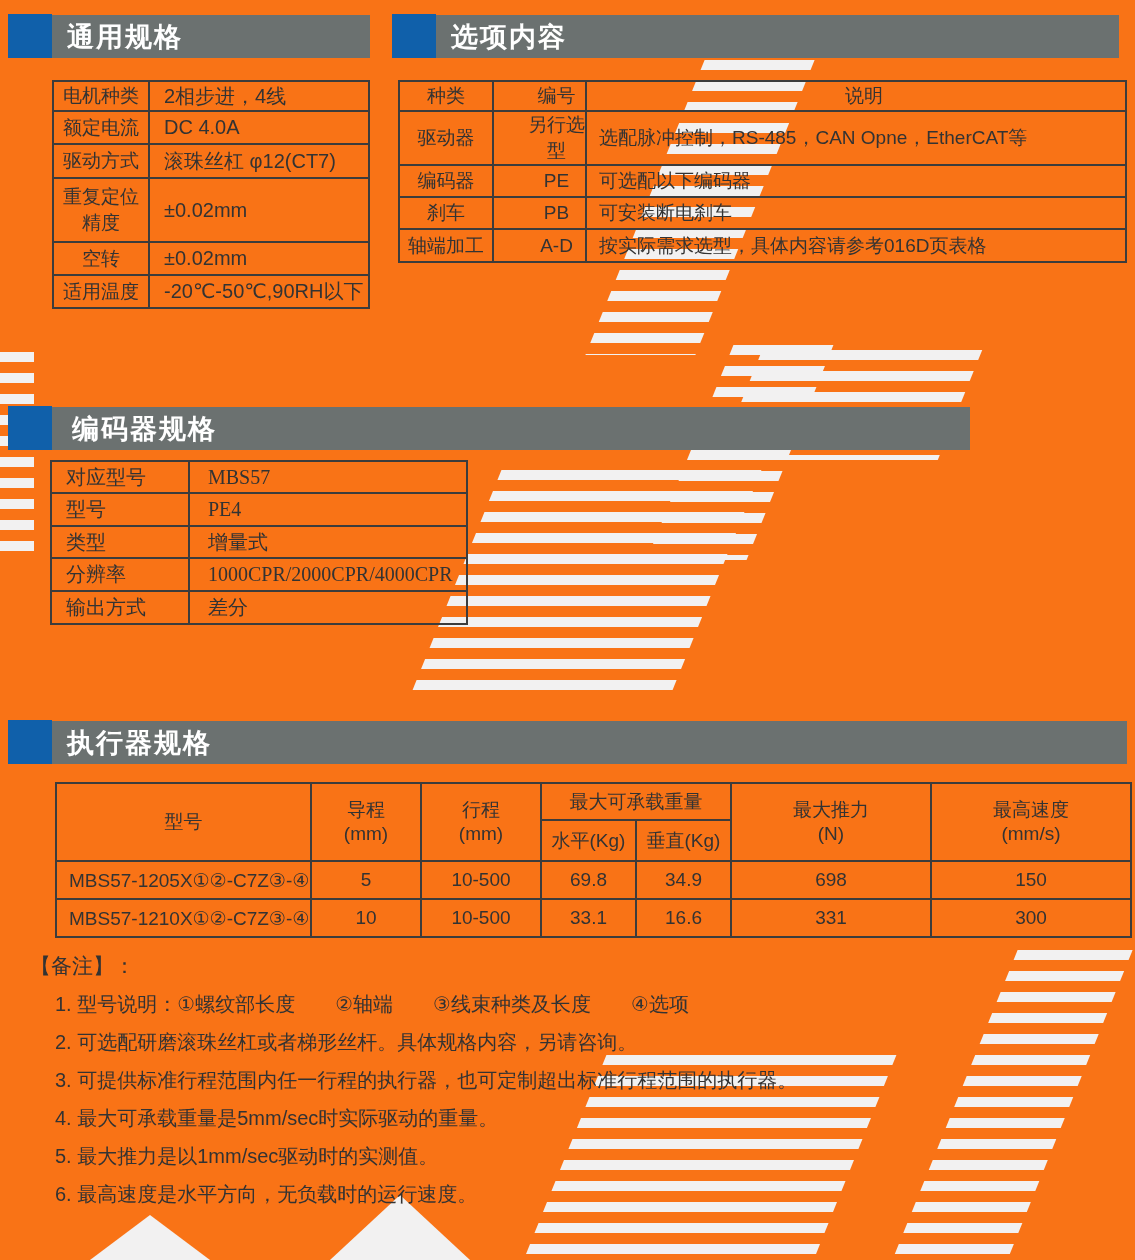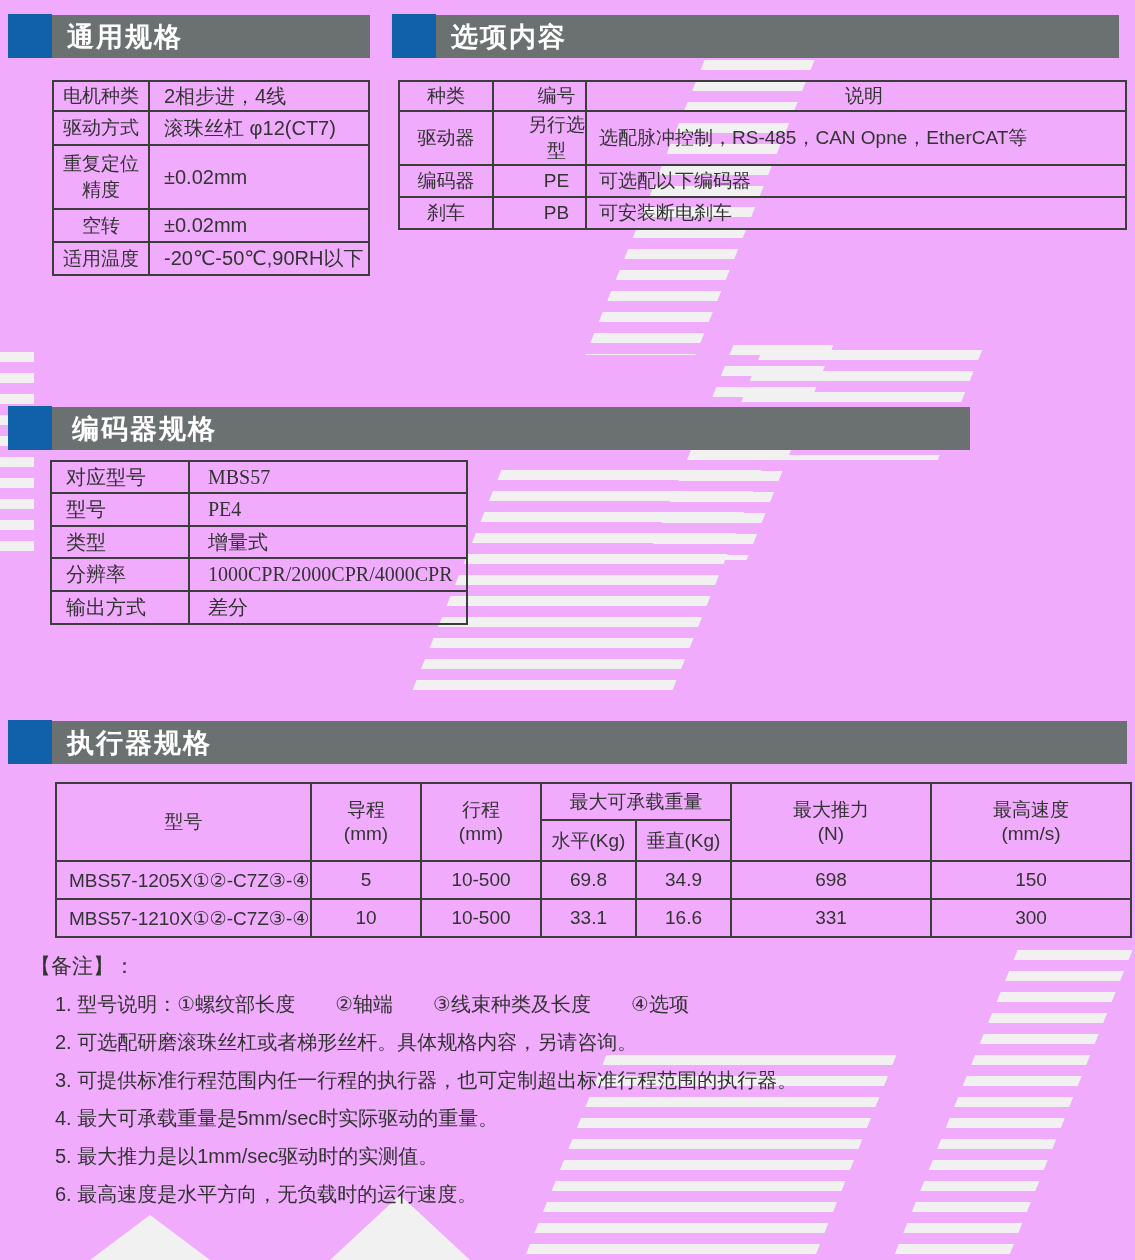--- a/index.html
+++ b/index.html
@@ -1,19 +1,19 @@
 <!DOCTYPE html>
 <html><head>
 <meta charset="utf-8">
 <style>
   * { margin:0; padding:0; box-sizing:border-box; }
   html,body { background:#ffffff; }
   body { font-family:"Liberation Sans","DejaVu Sans",sans-serif; color:#333333; }
   .page {
-    position:relative; width:1135px; height:1260px; background:#f0abfc;
+    position:relative; width:1135px; height:1260px; background:#f97316;
     overflow:hidden; margin:0 auto;
   }
   
   .wm {
     position:absolute; z-index:0;
     background:repeating-linear-gradient(to bottom,#f2f1f1 0 10px, rgba(255,255,255,0) 10px 21px);
   }
   .wm.skew { transform:skewX(-22deg); }
   .wm.tri  { clip-path:polygon(50% 0,100% 100%,0 100%); background:#f2f1f1; }
   
@@ -76,20 +76,24 @@
       <span>选项内容</span>
     </div>
   </div>
 
   <table class="t-general">
     <tbody>
         <tr style="height:30px;">
       <td class="lbl">电机种类</td>
       <td class="val">2相步进，4线</td>
     </tr>
+    <tr style="height:33px;">
+      <td class="lbl">额定电流</td>
+      <td class="val">DC 4.0A</td>
+    </tr>
     <tr style="height:34px;">
       <td class="lbl">驱动方式</td>
       <td class="val">滚珠丝杠 φ12(CT7)</td>
     </tr>
     <tr style="height:64px;">
       <td class="lbl">重复定位精度</td>
       <td class="val">±0.02mm</td>
     </tr>
     <tr style="height:33px;">
       <td class="lbl">空转</td>
@@ -116,20 +120,25 @@
     </tr>
     <tr style="height:32px;">
       <td class="c1">编码器</td>
       <td class="c2">PE</td>
       <td class="c3">可选配以下编码器</td>
     </tr>
     <tr style="height:32px;">
       <td class="c1">刹车</td>
       <td class="c2">PB</td>
       <td class="c3">可安装断电刹车</td>
+    </tr>
+    <tr style="height:33px;">
+      <td class="c1">轴端加工</td>
+      <td class="c2">A-D</td>
+      <td class="c3">按实际需求选型，具体内容请参考016D页表格</td>
     </tr>
   </tbody>
     </table>
 
   <div class="section-header" style="left:8px;top:406px;">
     <div class="blue-block"></div>
     <div class="header-bar" style="width:918px;padding-left:20px;">
       <span>编码器规格</span>
     </div>
   </div>

